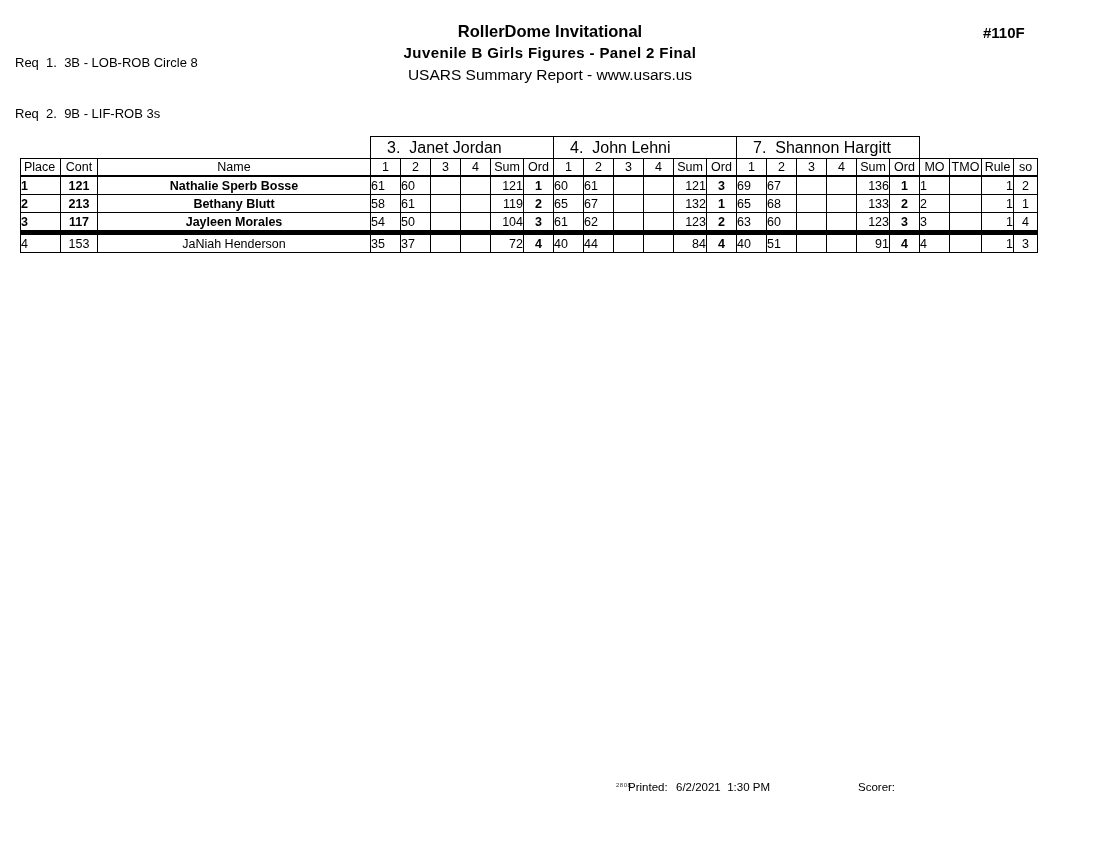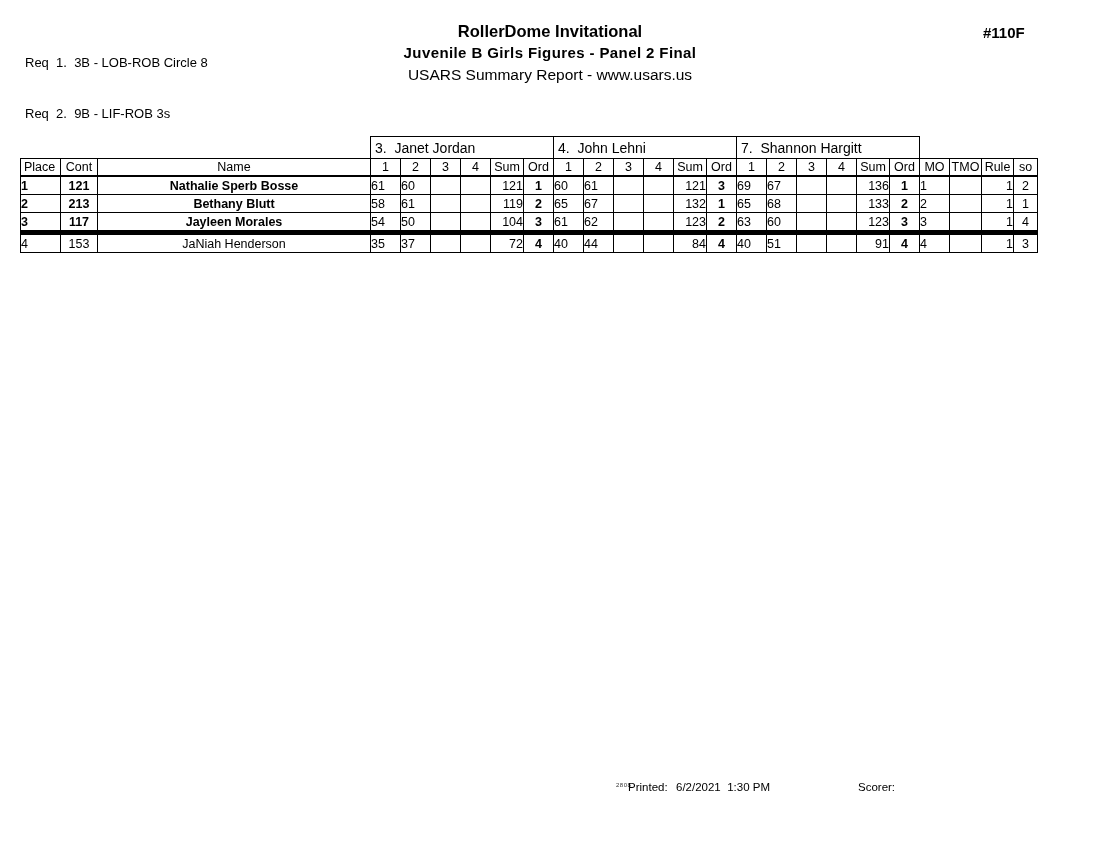--- a/index.html
+++ b/index.html
@@ -1,33 +1,33 @@
 <!DOCTYPE html>
 <html><head>
 <meta charset="utf-8">
 <style>
   html,body{margin:0;padding:0;background:#fff;}
   .page{position:relative;width:1100px;height:850px;background:#ffffff;
         font-family:"Liberation Sans",sans-serif;color:#000;overflow:hidden;}
 
   
-  .req-block{position:absolute;left:25px;top:20px;font-size:13px;line-height:17px;white-space:pre;}
+  .req-block{position:absolute;left:15px;top:20px;font-size:13px;line-height:17px;white-space:pre;}
   .event-number{position:absolute;top:24px;left:983px;font-weight:bold;font-size:15px;}
   .title-block{position:absolute;left:0;top:22px;width:1100px;text-align:center;}
   .t1{font-size:16.5px;font-weight:bold;line-height:19px;white-space:pre;}
   .t2{font-size:15.5px;line-height:20px;white-space:pre;}
   .t3{font-size:15px;font-weight:bold;line-height:23px;letter-spacing:0.4px;white-space:pre;}
   .t4{font-size:15.5px;line-height:22px;white-space:pre;}
 
   
   table.results{position:absolute;left:20px;top:136px;border-collapse:collapse;table-layout:fixed;}
   table.results td{border:1px solid #000;padding:0;font-size:12.5px;overflow:hidden;white-space:pre;vertical-align:middle;}
   tr.judge-row td{height:21px;}
   tr.judge-row td.nob{border:none;background:transparent;}
-  tr.judge-row td.judge{font-size:14px;text-align:left;padding-left:4px;}
+  tr.judge-row td.judge{font-size:16px;text-align:left;padding-left:16px;}
   tr.head-row td{height:16px;border-bottom:2px solid #000;}
   tr.data-row td{height:17px;}
   tr.cut td{border-top:5px solid #000;}
 
   td.place-cell{text-align:left;padding-left:9px;}
   td.cont-cell{text-align:center;}
   td.name-cell{text-align:center;padding-left:6px;font-size:13px;}
   tr.bold-row td.place-cell,tr.bold-row td.cont-cell,tr.bold-row td.name-cell{font-weight:bold;}
   td.score{text-align:left;padding-left:4px;}
   td.sum{text-align:right;padding-right:3px;}

